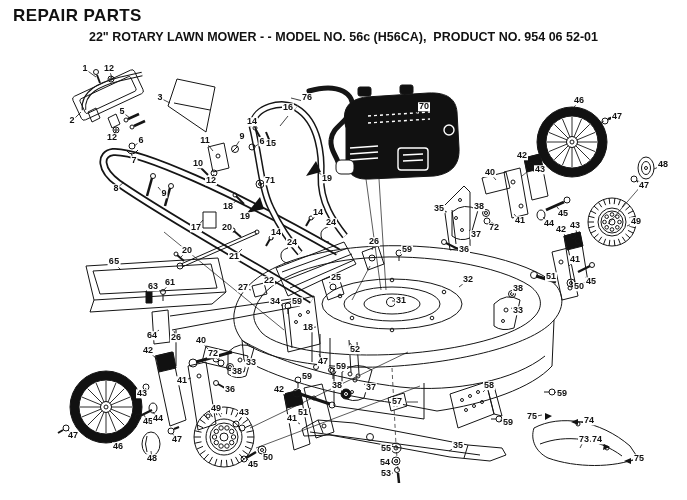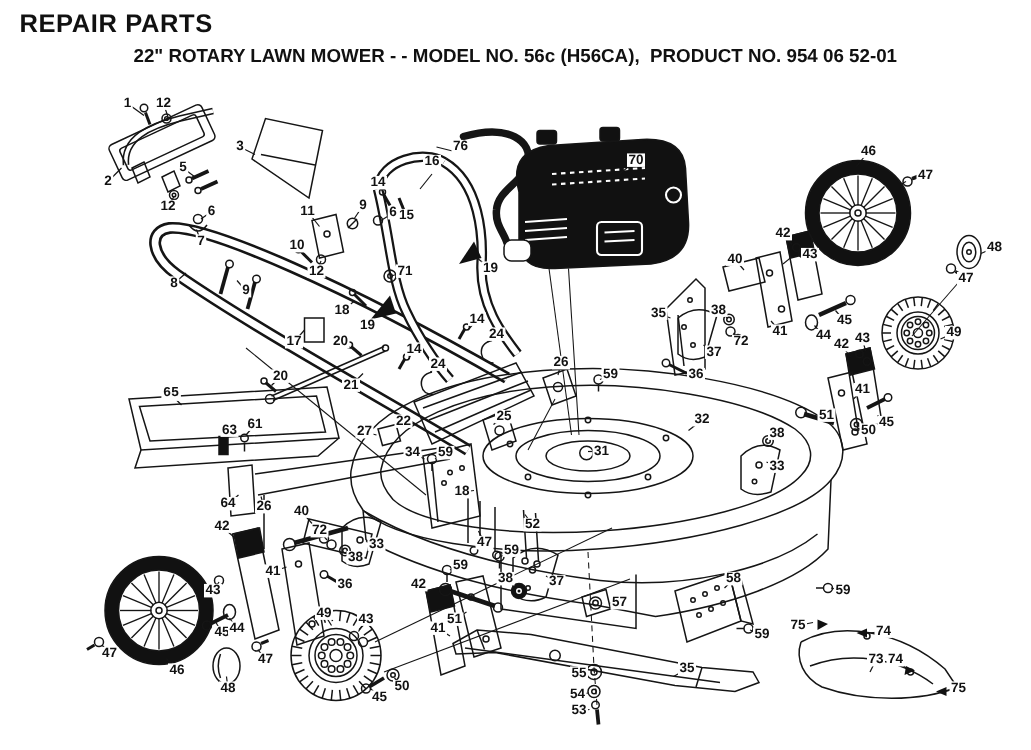--- a/index.html
+++ b/index.html
@@ -696,21 +696,21 @@
       <div class="callout" style="left: 177px; top: 440px;">47</div>
       <div class="callout" style="left: 216px; top: 409px;">49</div>
       <div class="callout" style="left: 244px; top: 413px;">43</div>
       <div class="callout" style="left: 253px; top: 465px;">45</div>
       <div class="callout" style="left: 268px; top: 458px;">50</div>
       <div class="callout" style="left: 279px; top: 390px;">42</div>
       <div class="callout" style="left: 337px; top: 386px;">38</div>
       <div class="callout" style="left: 371px; top: 388px;">37</div>
       <div class="callout" style="left: 303px; top: 413px;">51</div>
       <div class="callout" style="left: 292px; top: 419px;">41</div>
-      <div class="callout" style="left: 413px; top: 402px;">57</div>
+      <div class="callout" style="left: 397px; top: 402px;">57</div>
       <div class="callout" style="left: 489px; top: 386px;">58</div>
       <div class="callout" style="left: 386px; top: 449px;">55</div>
       <div class="callout" style="left: 458px; top: 446px;">35</div>
       <div class="callout" style="left: 385px; top: 463px;">54</div>
       <div class="callout" style="left: 386px; top: 474px;">53</div>
       <div class="callout" style="left: 562px; top: 394px;">59</div>
       <div class="callout" style="left: 508px; top: 423px;">59</div>
       <div class="callout" style="left: 532px; top: 417px;">75</div>
       <div class="callout" style="left: 589px; top: 421px;">74</div>
       <div class="callout" style="left: 584px; top: 440px;">73</div>

